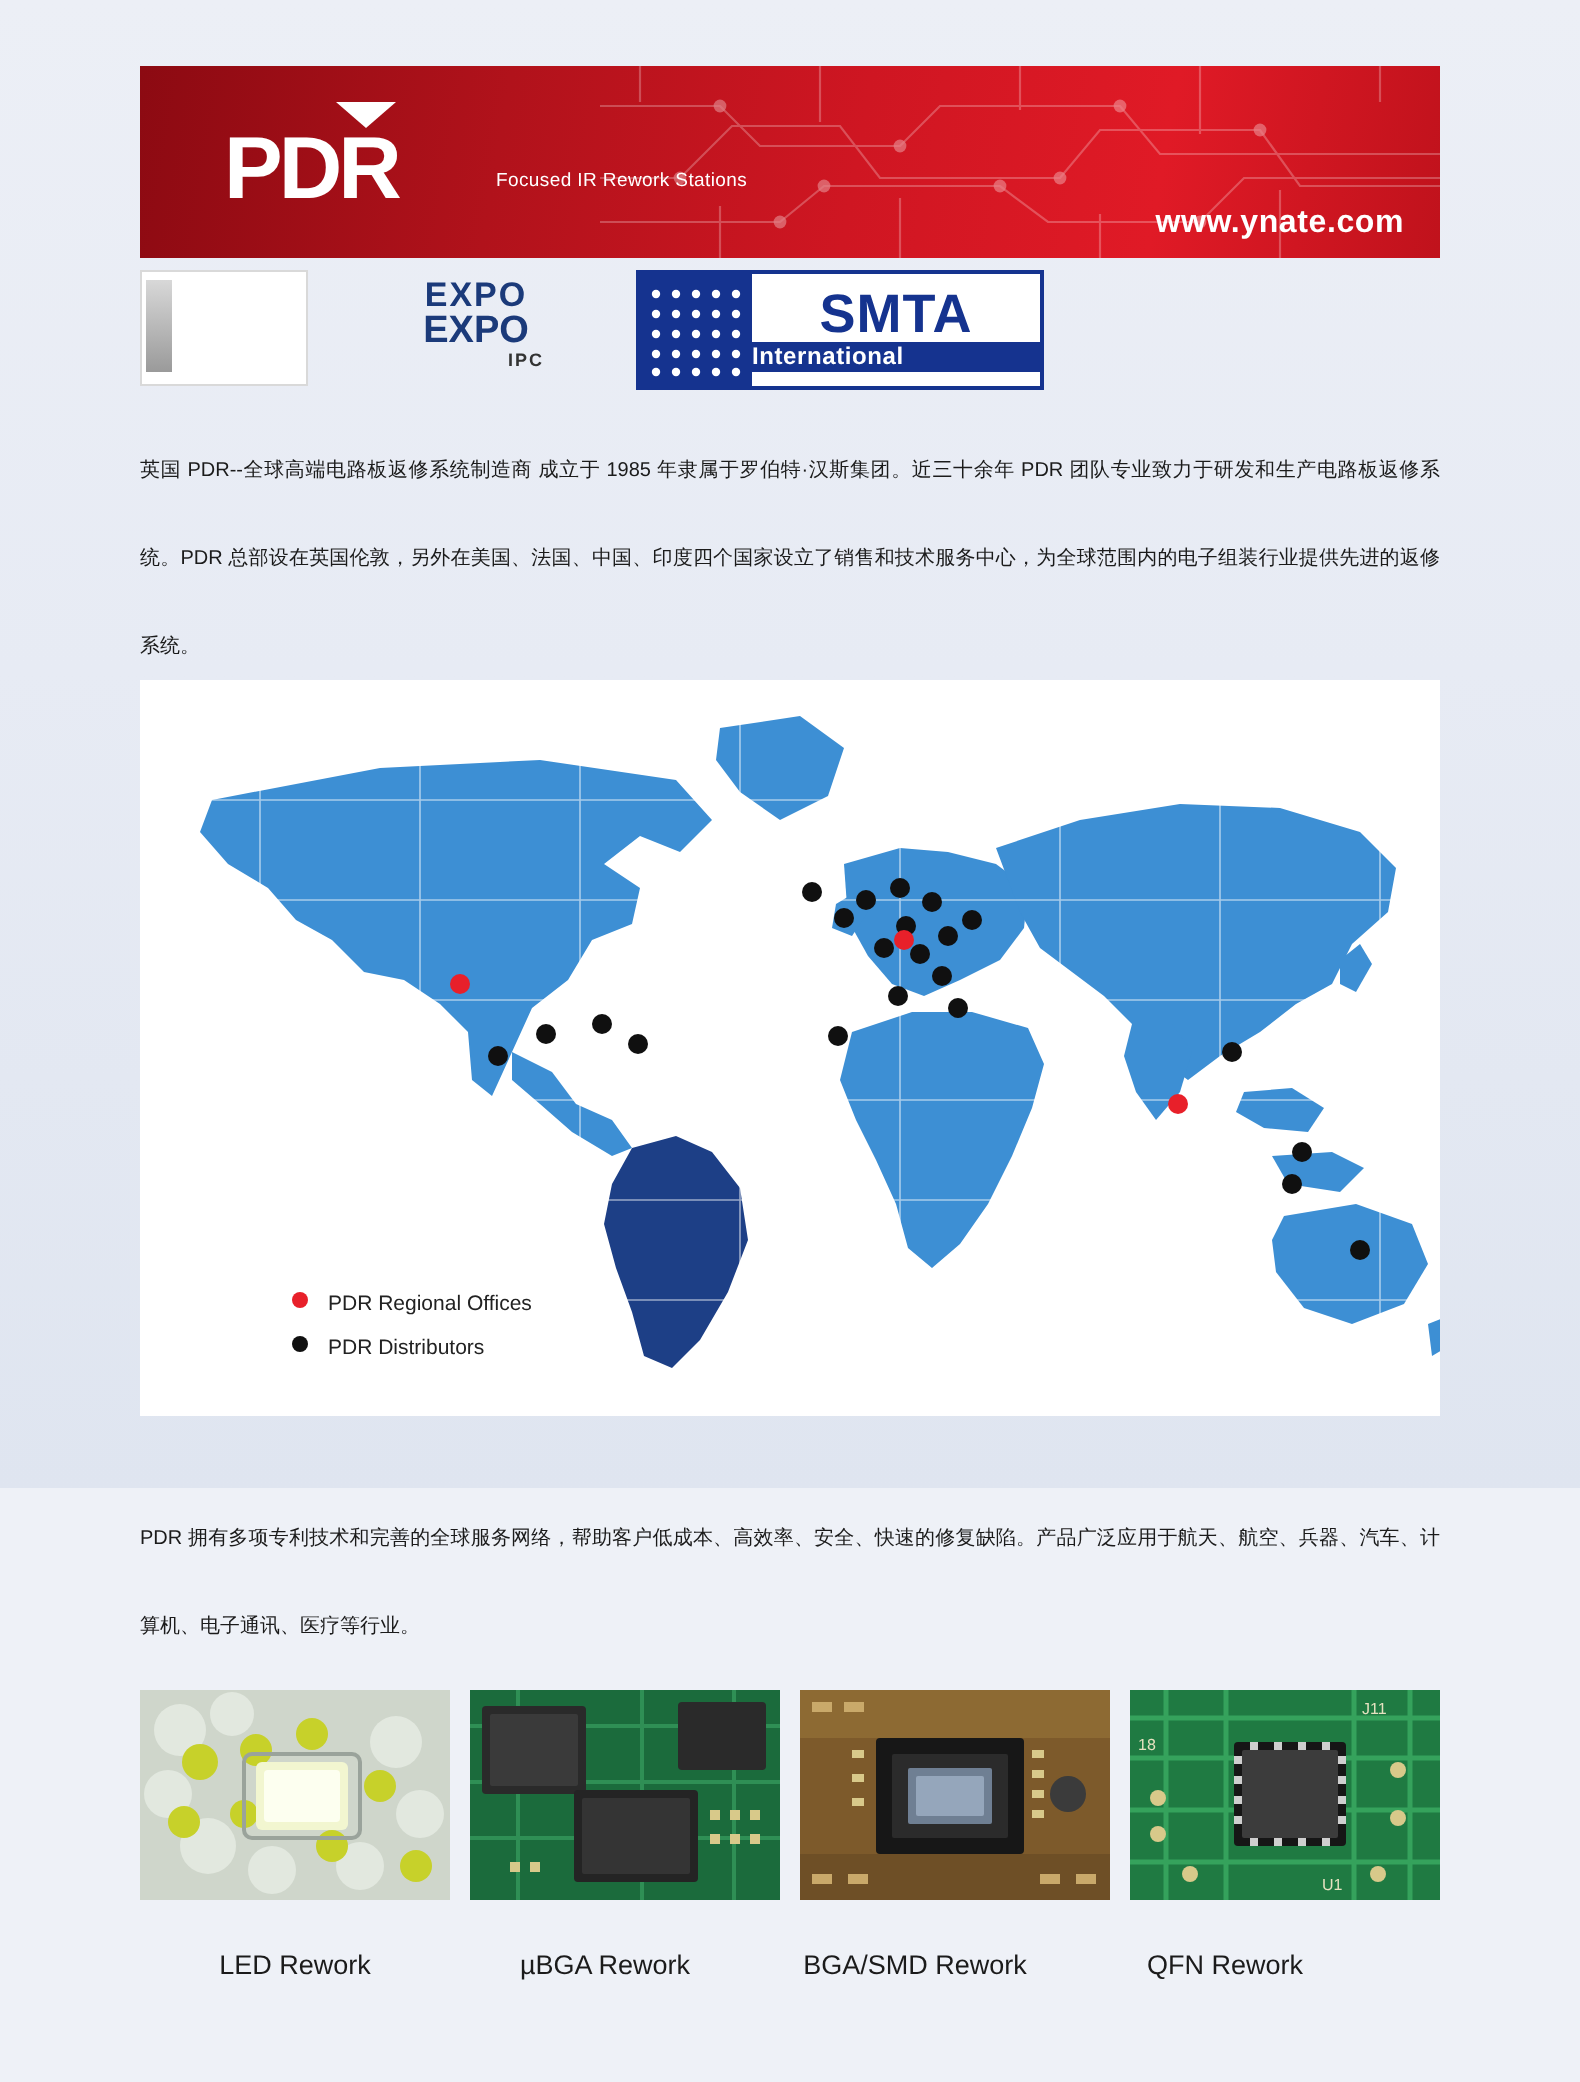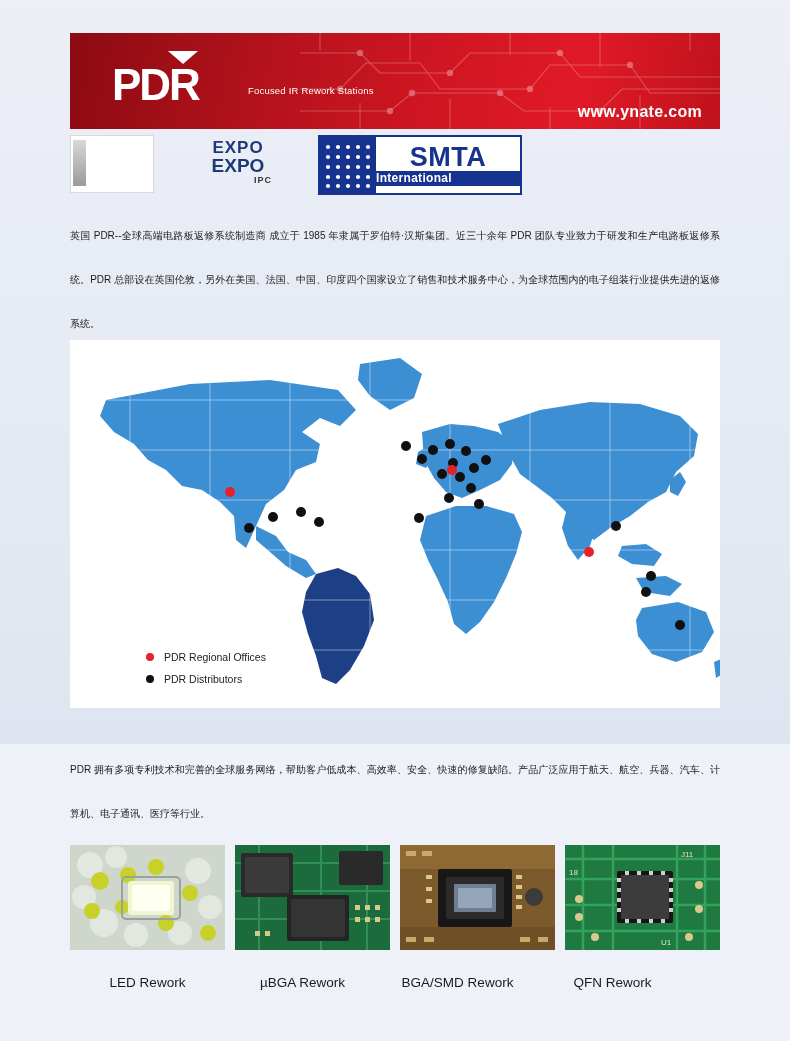--- a/index.html
+++ b/index.html
@@ -195,21 +195,21 @@
     overflow: hidden;
   }
   .map-svg { position: absolute; left: 0; top: 0; }
   .legend {
     position: absolute;
     left: 76px;
     bottom: 18px;
     font-size: 10.5px;
     color: #222;
   }
-  .legend-row { display: flex; align-items: center; height: 22px; }
+  .legend-row { display: flex; align-items: flex-start; height: 22px; }
   .legend-dot { width: 8px; height: 8px; border-radius: 50%; margin-right: 10px; }
   .legend-dot.red { background: #e8202a; }
   .legend-dot.black { background: #101010; }
 
   
   .thumbs {
     position: absolute;
     left: 70px;
     top: 845px;
     width: 650px;

